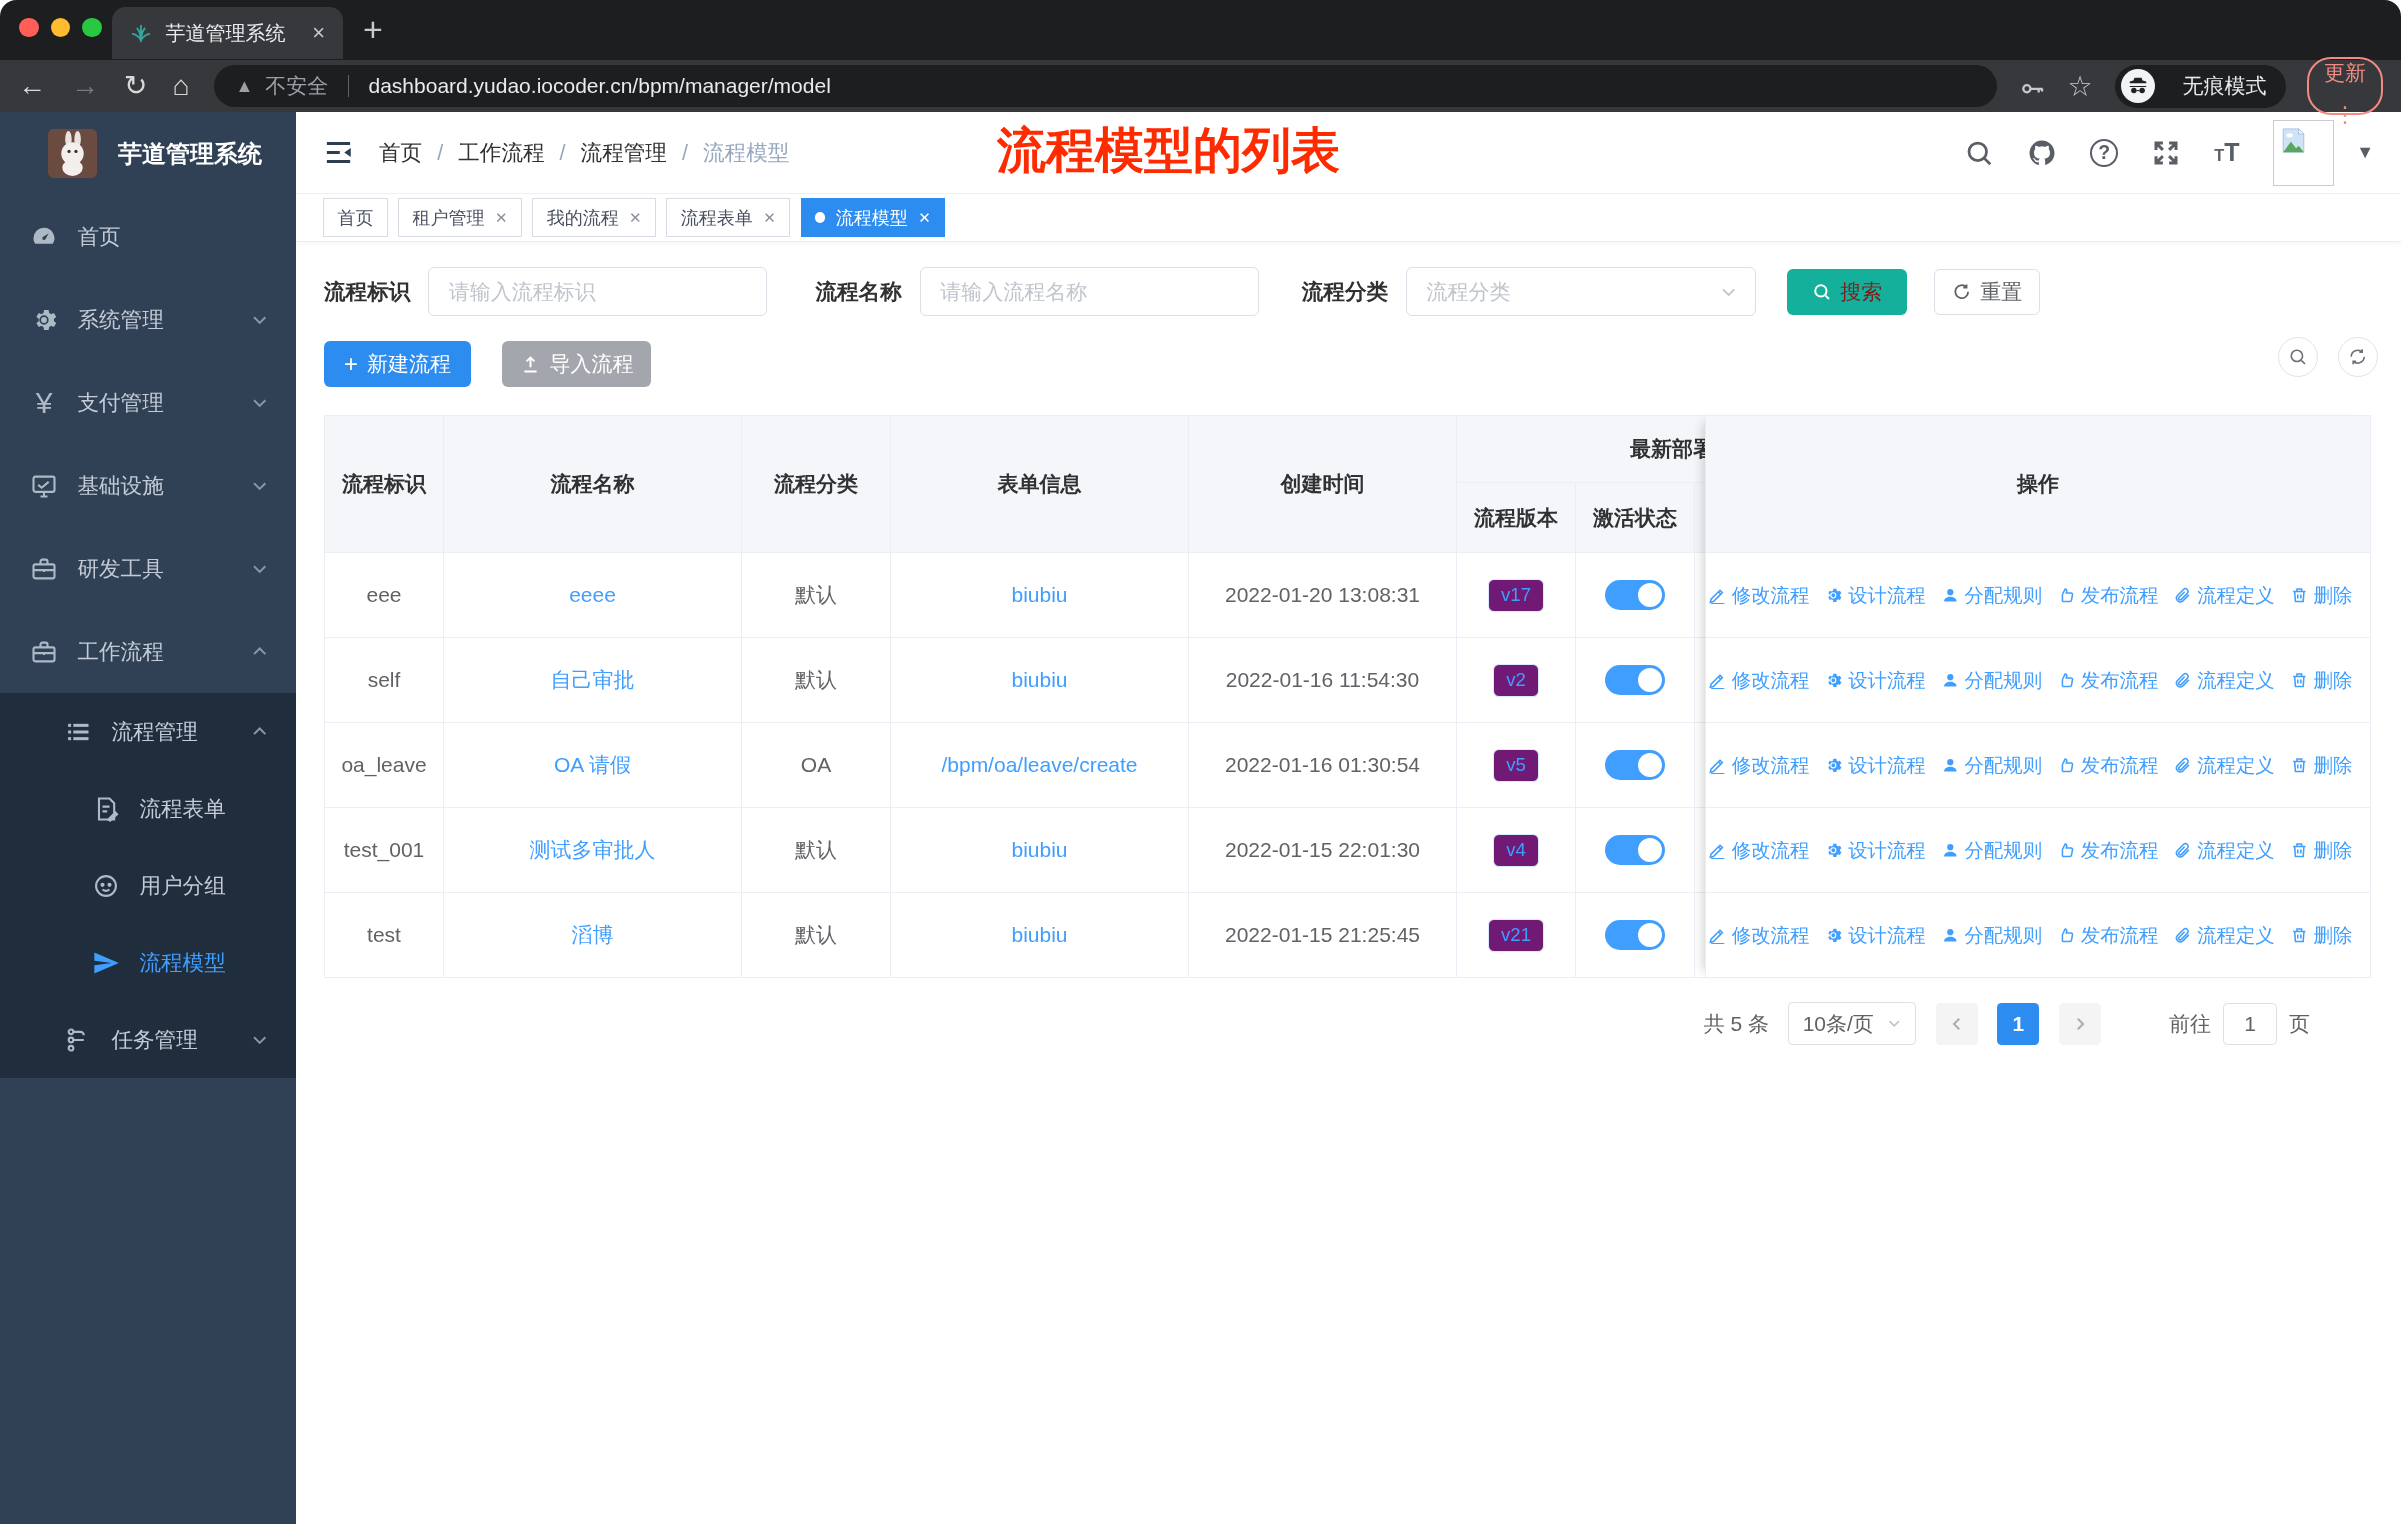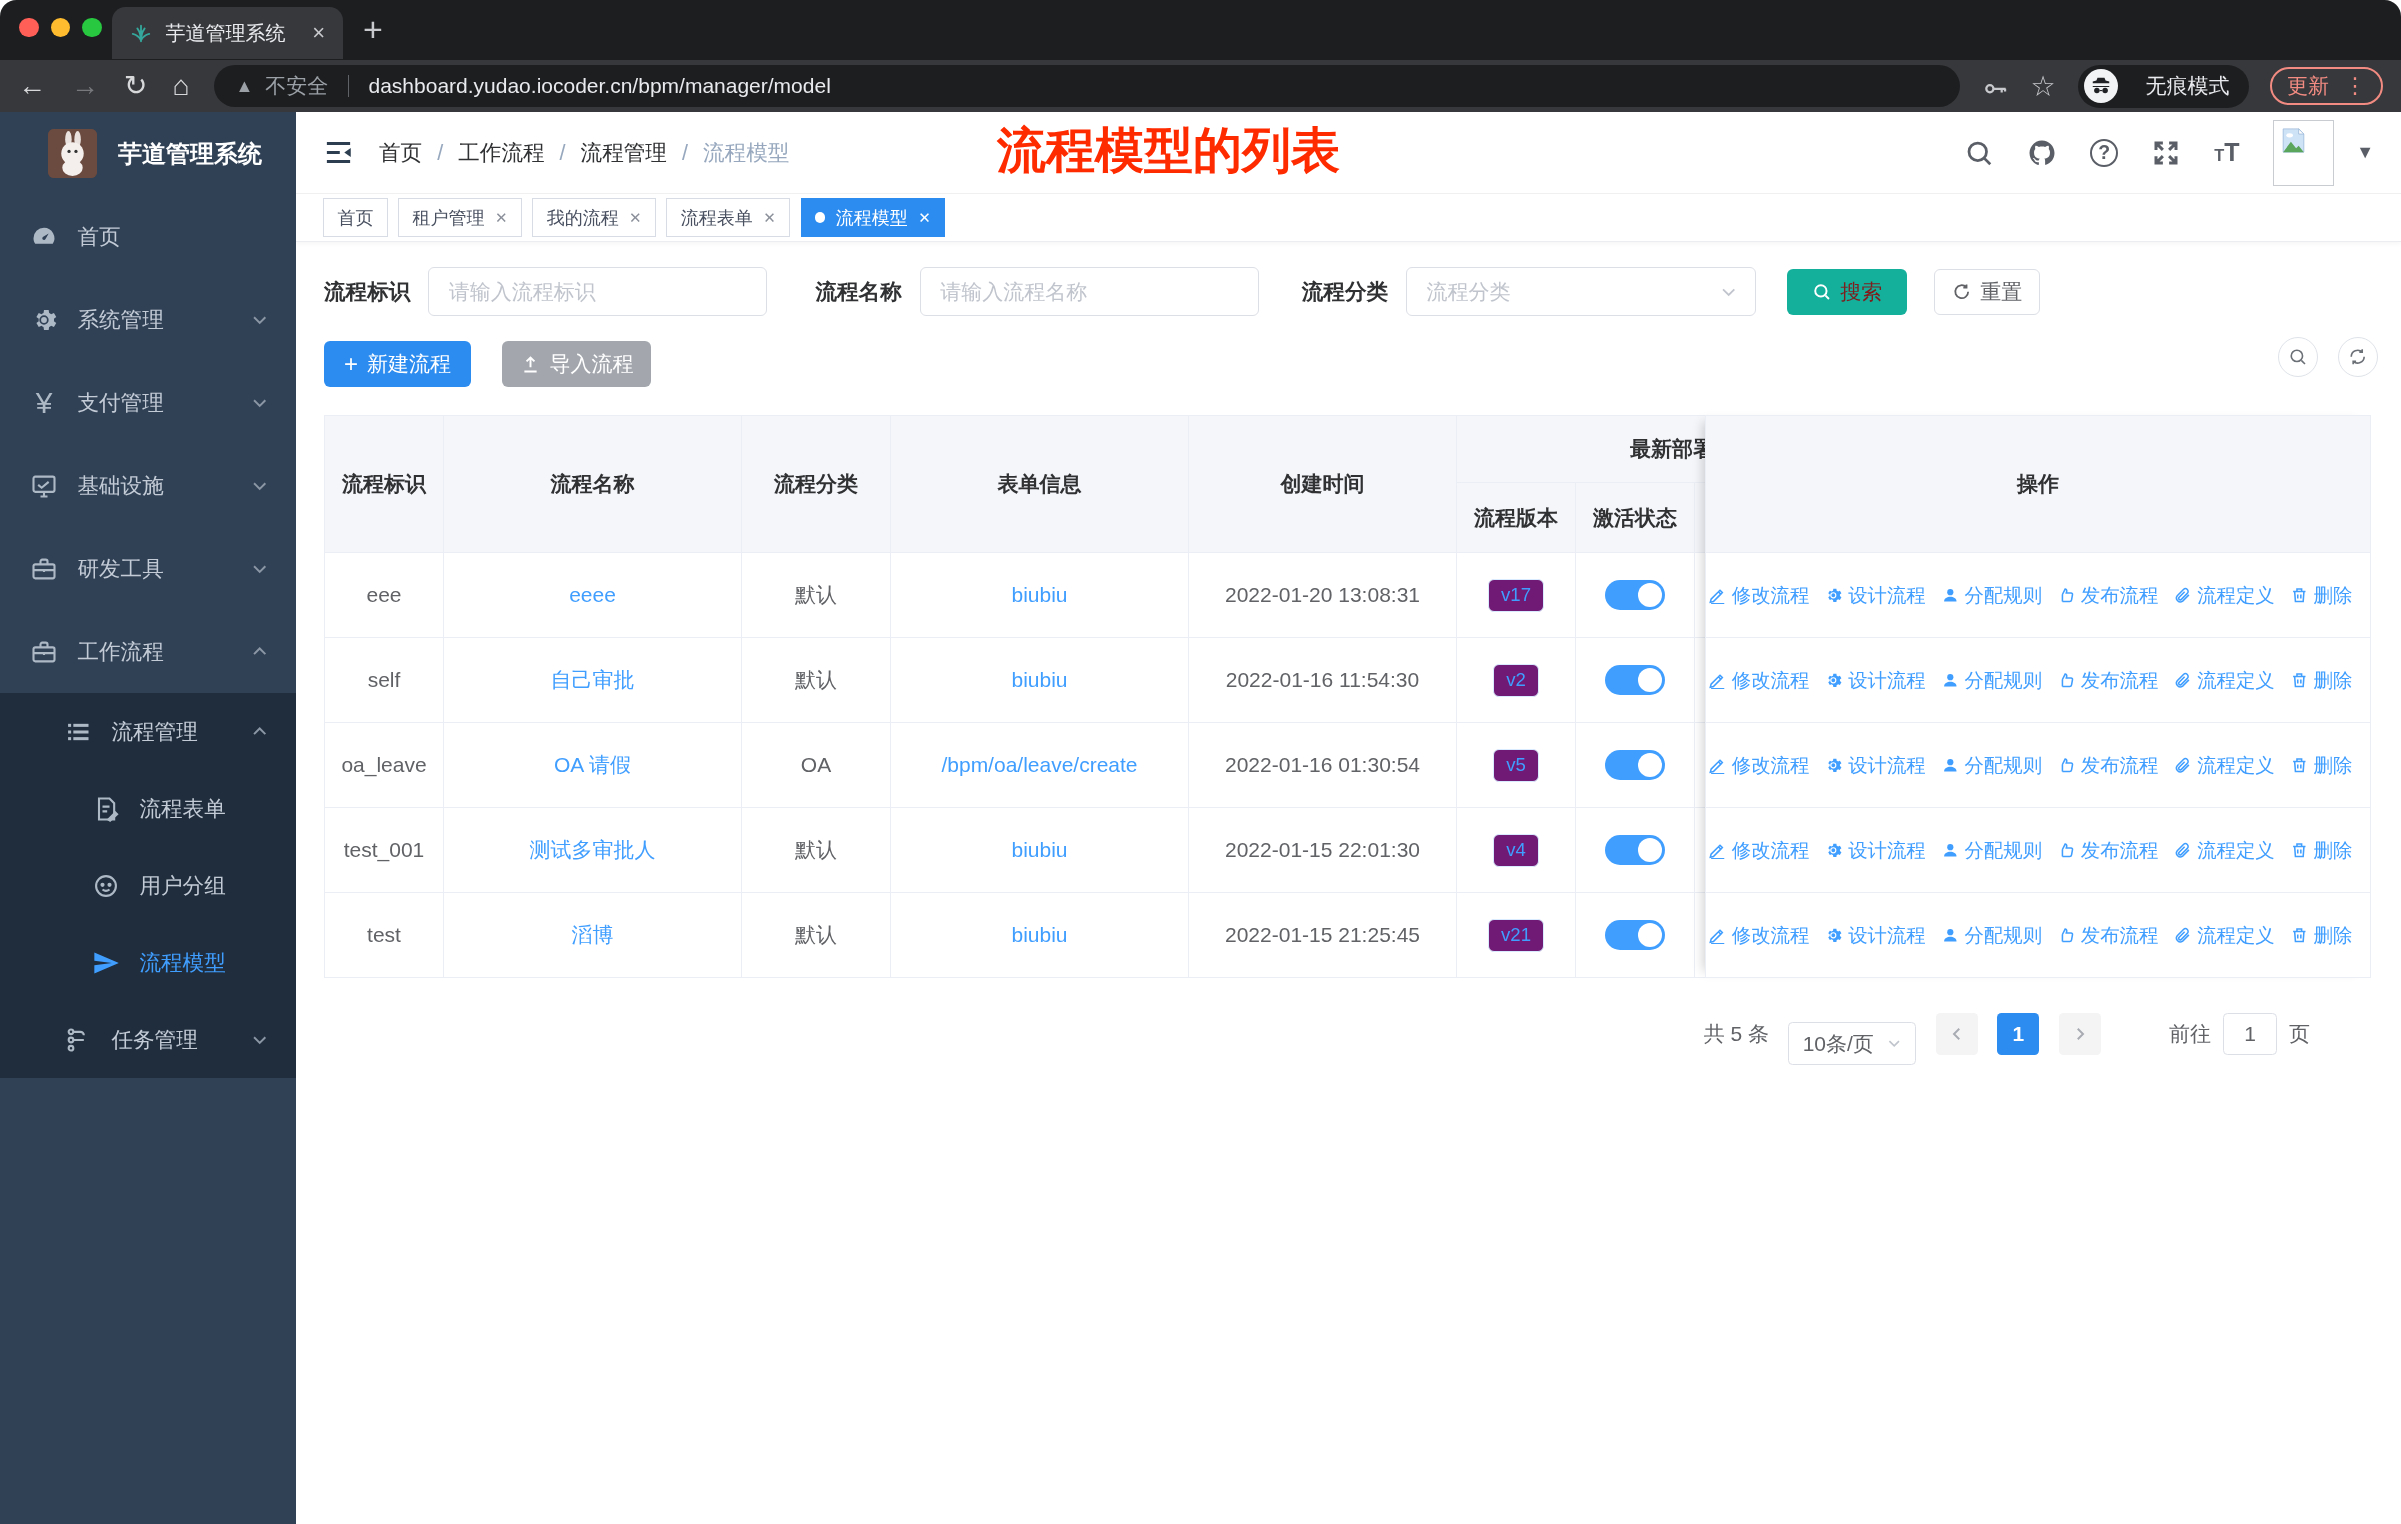--- a/index.html
+++ b/index.html
@@ -19,21 +19,21 @@
   .toolbar { position:absolute; top:60px; left:0; right:0; height:52px; background:#37383b; display:flex; align-items:center; padding:0 18px; }
   .navbtn { color:#d6d8da; font-size:28px; margin-right:25px; line-height:1; }
   .navbtn.dis { color:#77797d; }
   .urlbar { flex:1; height:42px; background:#1d1e20; border-radius:21px; display:flex; align-items:center; padding:0 21px; font-size:21px; color:#9aa0a6; gap:12px; }
   .urlbar .sep { width:1.5px; height:22px; background:#5f6368; margin:0 7.4px; }
   .urlbar .url { color:#e8eaed; }
   .warn-tri { font-size:18px; color:#9aa0a6; }
   .bar-ic { color:#c7c9cc; margin-left:22px; }
   .incog { display:flex; align-items:center; gap:28px; background:#1d1e20; border-radius:24px; height:43px; padding:0 19.4px 0 6px; margin-left:22px; color:#e8eaed; font-size:21px; }
   .incog-circle { width:34px; height:34px; border-radius:50%; background:#f1f3f4; display:flex; align-items:center; justify-content:center; }
-  .update-pill { display:flex; align-items:center; gap:15px; border:2.2px solid #f28b82; border-radius:24px; height:38px; padding:0 15px; margin-left:21px; color:#f28b82; font-size:21px; }
+  .update-pill { display:flex; align-items:center; gap:15px; border:2.2px solid #f28b82; border-radius:24px; height:58px; padding:0 15px; margin-left:21px; color:#f28b82; font-size:21px;flex-direction:column; }
   .update-pill .dots { font-size:22px; letter-spacing:0; }
 
   
   .sidebar { position:absolute; top:112px; left:0; width:296px; bottom:0; background:#304156; z-index:10; }
   .logo-row { height:83px; display:flex; align-items:center; padding-left:48px; gap:21px; }
   .logo-img { width:49px; height:49px; border-radius:6px; background:#6b4a3f; position:relative; overflow:hidden; }
   .logo-title { color:#fff; font-size:24px; font-weight:bold; }
   .menu { margin-top:0; }
   .m-item { height:83px; display:flex; align-items:center; color:#c3cbd6; font-size:21.6px; position:relative; padding-left:30px; cursor:pointer; }
   .m-item .mi { width:28px; height:28px; margin-right:19.4px; color:#aeb9c6; flex:0 0 auto; }
@@ -99,21 +99,21 @@
   .switch { width:60px; height:30px; border-radius:16.4px; background:#409eff; position:relative; cursor:pointer; }
   .switch::after { content:""; position:absolute; right:3px; top:3px; width:24px; height:24px; background:#fff; border-radius:50%; }
   .ops-col { position:absolute; top:0; left:1381px; width:666px; background:#fff; box-shadow:-9px 0 10.4px -7.4px rgba(0,0,0,.18); border-left:1.5px solid #ebeef5; border-right:1.5px solid #ebeef5; }
   .ops-head { height:138px; background:#f4f6fa; border-top:1.5px solid #ebeef5; border-bottom:1.5px solid #ebeef5; display:flex; align-items:center; justify-content:center; font-weight:bold; font-size:21px; color:#303133; }
   .ops-cell { height:85px; border-bottom:1.5px solid #ebeef5; display:flex; align-items:center; justify-content:flex-start; gap:15px; padding:0 2px; }
   .op-link { display:inline-flex; align-items:center; gap:5.2px; color:#409eff; font-size:19.4px; cursor:pointer; white-space:nowrap; }
   .op-link svg { width:18.6px; height:18.6px; }
 
   
   .pagination { margin-top:24px; display:flex; align-items:center; justify-content:flex-end; margin-right:63px; font-size:21px; color:#606266; gap:19.4px; }
-  .psize { width:128px; height:43px; border:1.5px solid #dcdfe6; border-radius:4.5px; display:flex; align-items:center; justify-content:center; gap:12px; color:#606266;margin-top:20px; }
+  .psize { width:128px; height:43px; border:1.5px solid #dcdfe6; border-radius:4.5px; display:flex; align-items:center; justify-content:center; gap:12px; color:#606266; }
   .pbtn { width:42px; height:42px; background:#f4f4f5; border-radius:4.5px; display:flex; align-items:center; justify-content:center; color:#a8abb2; }
   .pnum { width:42px; height:42px; background:#2d8cf0; border-radius:4.5px; display:flex; align-items:center; justify-content:center; color:#fff; font-weight:bold; }
   .goto { display:flex; align-items:center; gap:12px; margin-left:49px; }
   .goto input { width:54px; height:42px; border:1.5px solid #dcdfe6; border-radius:4.5px; text-align:center; font-size:21px; color:#606266; outline:none; font-family:inherit; }
 </style>
 </head>
 <body>
 
 <div class="chrome">
   <div class="tabstrip">

